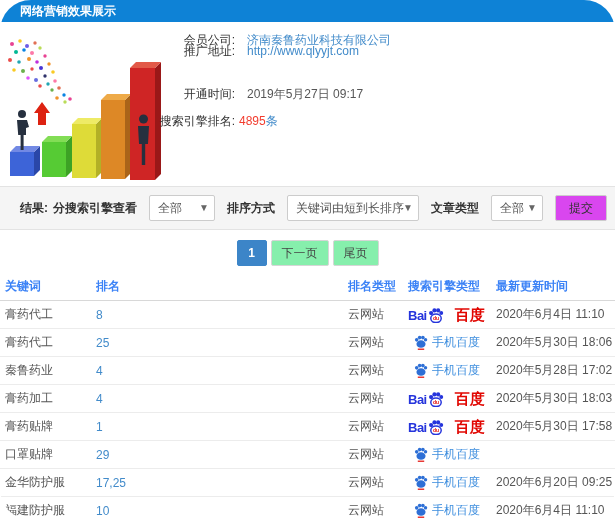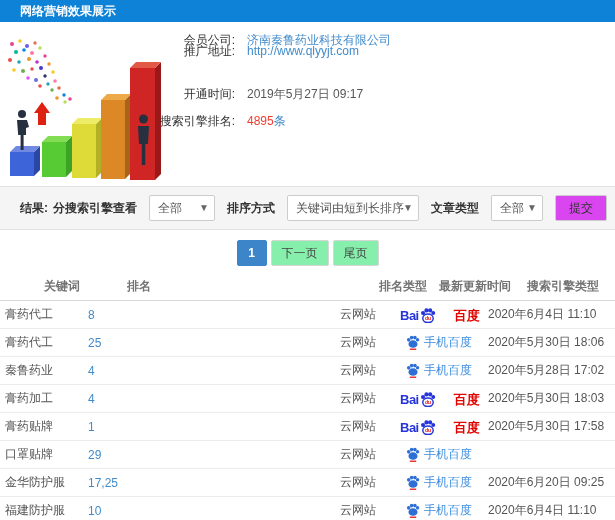--- a/index.html
+++ b/index.html
@@ -1,30 +1,30 @@
 <!DOCTYPE html>
 <html style="--header-bg: #0e82d6; --link: #428bca; --count-red: #f23c2e; --pagination-active: #3c85c8; --baidu-blue: #2534dc; --baidu-red: #e10601; --mobile-blue: #3e8ede;"><head>
 <meta charset="utf-8">
 <style>
   html,body{margin:0;padding:0;background:#fff;}
   .page{position:relative;width:615px;height:520px;overflow:hidden;background:#fff;
-        font-family:"Liberation Sans","DejaVu Sans",sans-serif;font-size:12px;color:#555;}
+        font-family:"Liberation Sans","DejaVu Sans",sans-serif;font-size:12px;color:#555;border-radius:31px;}
 
   
   .topbar{position:absolute;top:0;left:0;right:0;height:22px;background:var(--header-bg,#0e82d6);
           color:#fff;font-weight:bold;line-height:22px;padding-left:20px;box-sizing:border-box;}
 
   
   .illus{position:absolute;left:2px;top:38px;}
   .field{position:absolute;left:70px;display:flex;height:18px;line-height:18px;}
   .f1{top:31px}.f2{top:42px}.f3{top:85px}.f4{top:112px}
   .flabel{display:inline-block;width:165px;text-align:right;color:#333;}
   .fvalue{margin-left:12px;color:#555;text-decoration:none;}
   .link{color:var(--link,#428bca);text-decoration:none;cursor:pointer;}
-  .count{margin-left:12px;color:var(--count-red,#f23c2e);}
+  .count{margin-left:4px;color:var(--count-red,#f23c2e);}
   .unit{margin-left:0;}
 
   
   .filterbar{position:absolute;top:186px;left:0;right:0;height:44px;background:#f5f5f5;
              border-top:1px solid #e3e3e3;border-bottom:1px solid #e3e3e3;box-sizing:border-box;
              display:flex;align-items:center;padding:0 8px 0 20px;}
   .result-label{font-weight:bold;color:#333;}
   .controls{margin-left:auto;display:flex;align-items:center;gap:12px;}
   .flt-label{font-weight:bold;color:#333;white-space:nowrap;}
   .select{position:relative;background:#fff;border:1px solid #ccc;height:26px;box-sizing:border-box;
@@ -40,34 +40,34 @@
   .pagination{position:absolute;top:240px;left:0;right:0;display:flex;justify-content:center;gap:4px;}
   .pg{display:inline-flex;align-items:center;justify-content:center;height:26px;min-width:30px;
       padding:0 10px;border:1px solid #d6d6d6;background:#86efac;color:#444;box-sizing:border-box;
       cursor:pointer;border-radius:2px;}
   .pg.active{background:var(--pagination-active,#3c85c8);border-color:var(--pagination-active,#3c85c8);
              color:#fff;font-weight:bold;}
 
   
   .table{position:absolute;top:272px;left:0;right:0;}
   .thead{display:flex;align-items:center;height:28px;border-bottom:1px solid #d8d8d8;
-         color:#737373;font-weight:bold;padding-left:39px;}
+         color:#3b82f6;font-weight:bold;}
   .trow{display:flex;align-items:center;height:27px;border-bottom:1px solid #ececec;}
   .cell{box-sizing:border-box;white-space:nowrap;overflow:hidden;}
   .c-kw{width:88px;padding-left:5px;}
-  .c-rank{width:252px;}
+  .c-rank{width:252px;margin-left:8px;}
   .c-type{width:60px;}
   .c-eng{width:88px;display:flex;align-items:center;overflow:visible;}
   .c-date{flex:1;}
   .rank-link{color:var(--link,#428bca);text-decoration:none;cursor:pointer;}
 
   
   .logo-pc{display:inline-flex;align-items:flex-end;line-height:1;}
   .logo-pc .bai{color:var(--baidu-blue,#2534dc);font-size:13px;font-style:normal;letter-spacing:-0.5px;}
-  .logo-pc .cn{color:var(--baidu-red,#e10601);font-size:13px;margin-left:17px;}
+  .logo-pc .cn{color:var(--baidu-red,#e10601);font-size:15px;margin-left:10px;}
   .logo-pc .paw{margin:0 1px -1px 1px;}
   .logo-mobile{display:inline-flex;align-items:center;padding-left:6px;color:var(--mobile-blue,#3e8ede);}
   .logo-mobile .m-label{margin-left:4px;}
 </style>
 </head>
 <body>
 
 <div class="page">
 
   <div class="topbar">
@@ -193,22 +193,22 @@
     <span class="pg active">1</span>
     <span class="pg">下一页</span>
     <span class="pg">尾页</span>
   </div>
 
   <div class="table">
     <div class="thead">
       <span class="cell c-kw">关键词</span>
       <span class="cell c-rank">排名</span>
       <span class="cell c-type">排名类型</span>
+      <span class="cell c-eng">搜索引擎类型</span>
       <span class="cell c-date">最新更新时间</span>
-      <span class="cell c-eng">搜索引擎类型</span>
     </div>
     <div>
     <div class="trow">
       <span class="cell c-kw">膏药代工</span>
       <span class="cell c-rank"><a class="rank-link">8</a></span>
       <span class="cell c-type">云网站</span>
       <span class="cell c-eng">
         <span class="logo-pc">
           <b class="bai">Bai</b>
           <svg class="paw" width="16" height="15" viewBox="0 0 26 24">

